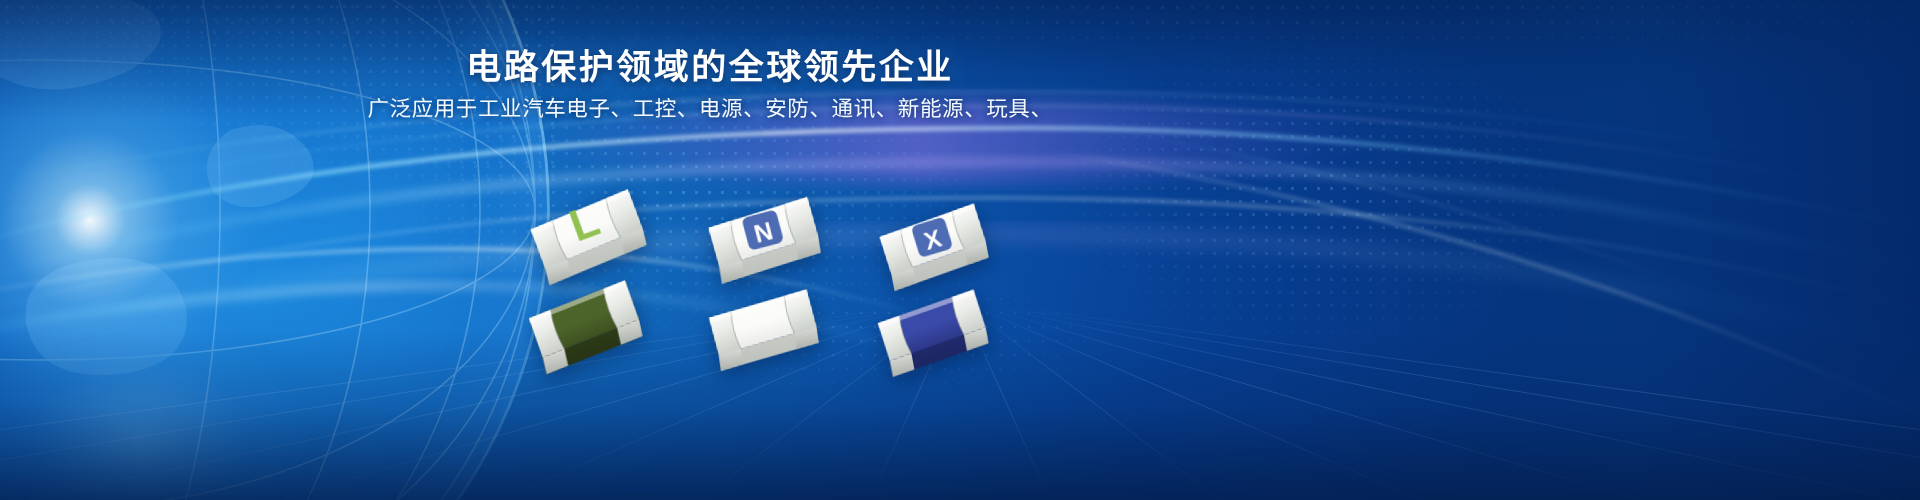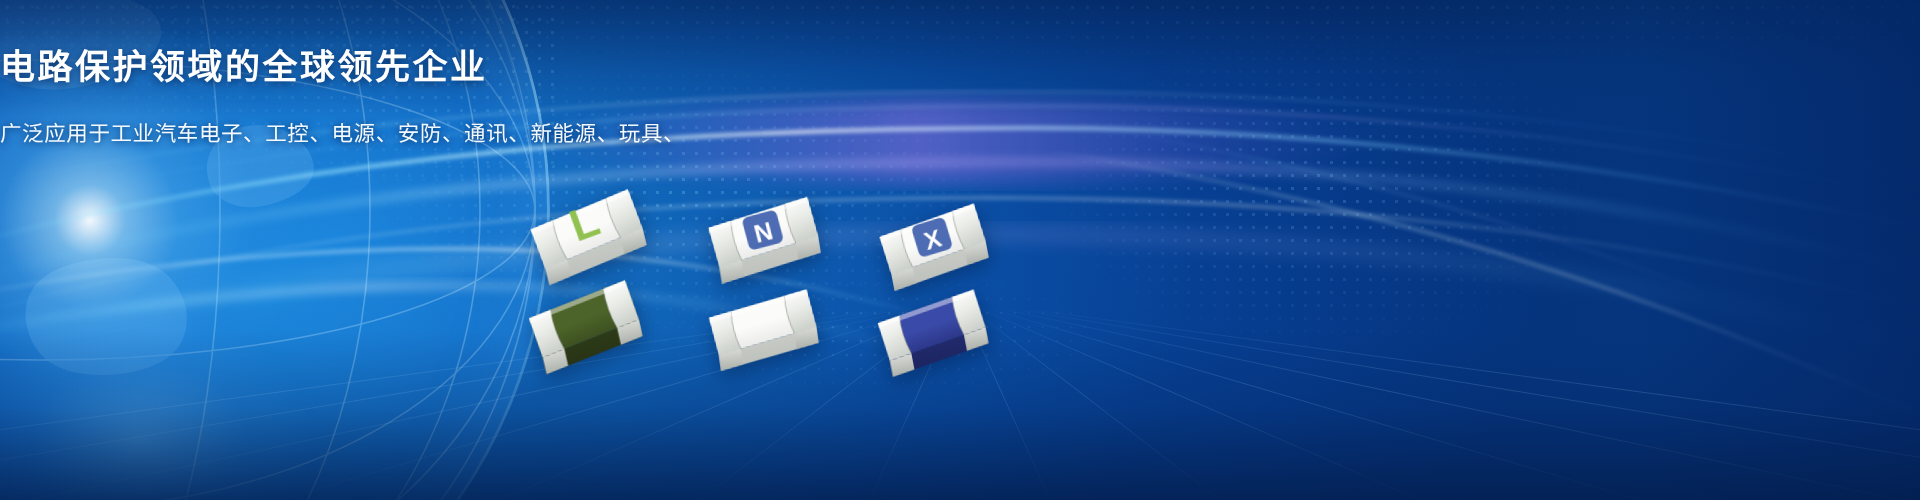--- a/index.html
+++ b/index.html
@@ -106,36 +106,36 @@
   .ribbons{position:absolute;inset:0;}
 
   
   .floor{
     position:absolute;left:0;right:0;bottom:0;height:190px;opacity:.40;
   }
 
   
   .copy{
     position:absolute;left:0;top:38px;width:1420px;
-    text-align:left;
+    text-align:center;
   }
   .headline{
     margin:0;
     font-size:35px;font-weight:bold;color:#ffffff;
     letter-spacing:2.5px;
     text-shadow:0 2px 10px rgba(2,30,80,.85), 0 0 22px rgba(80,180,255,.45);
   }
   .subline{
     margin:0;
     font-size:21.5px;font-weight:normal;color:#f2f9ff;
     letter-spacing:.6px;line-height:40px;
     text-shadow:0 1px 7px rgba(3,35,90,.9);
     white-space:nowrap;
   }
-  .sub1{margin-top:25px;}
+  .sub1{}
 
   
   .chips{position:absolute;left:0;top:0;width:1920px;height:500px;pointer-events:none;}
   .chip{position:absolute;pointer-events:auto;}
 </style>
 </head>
 <body>
 
 <div class="banner">
 

